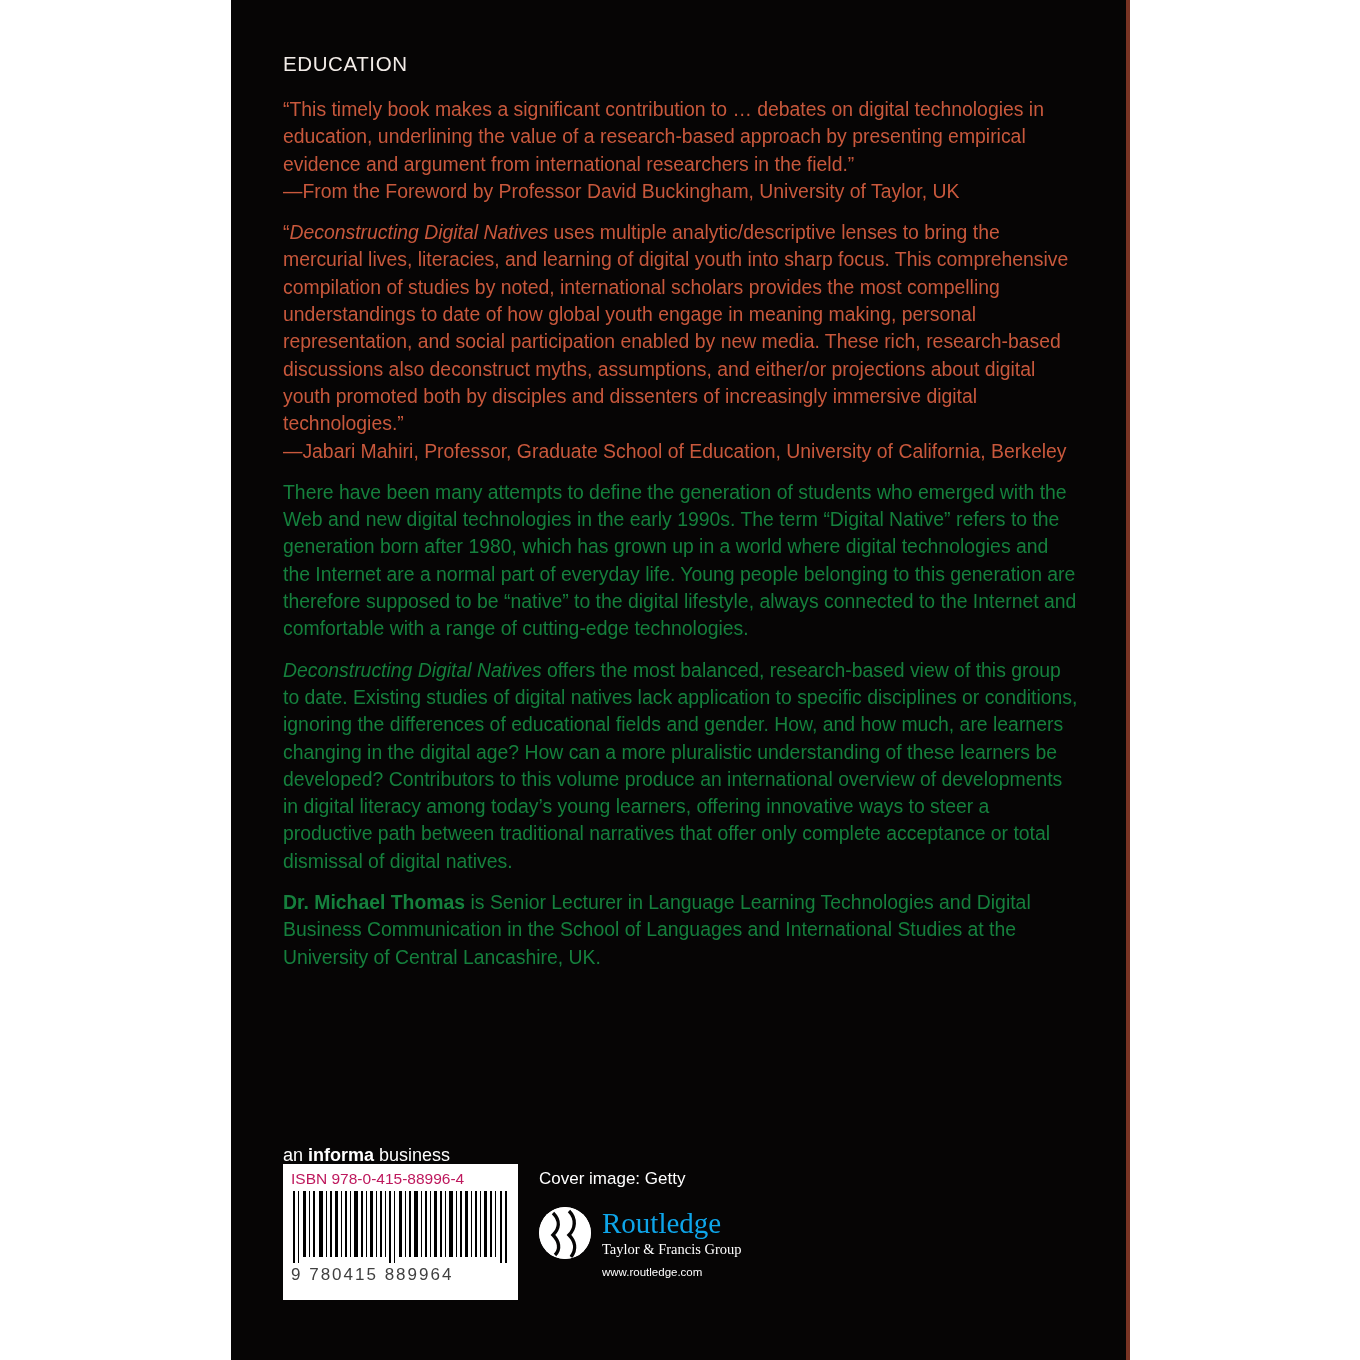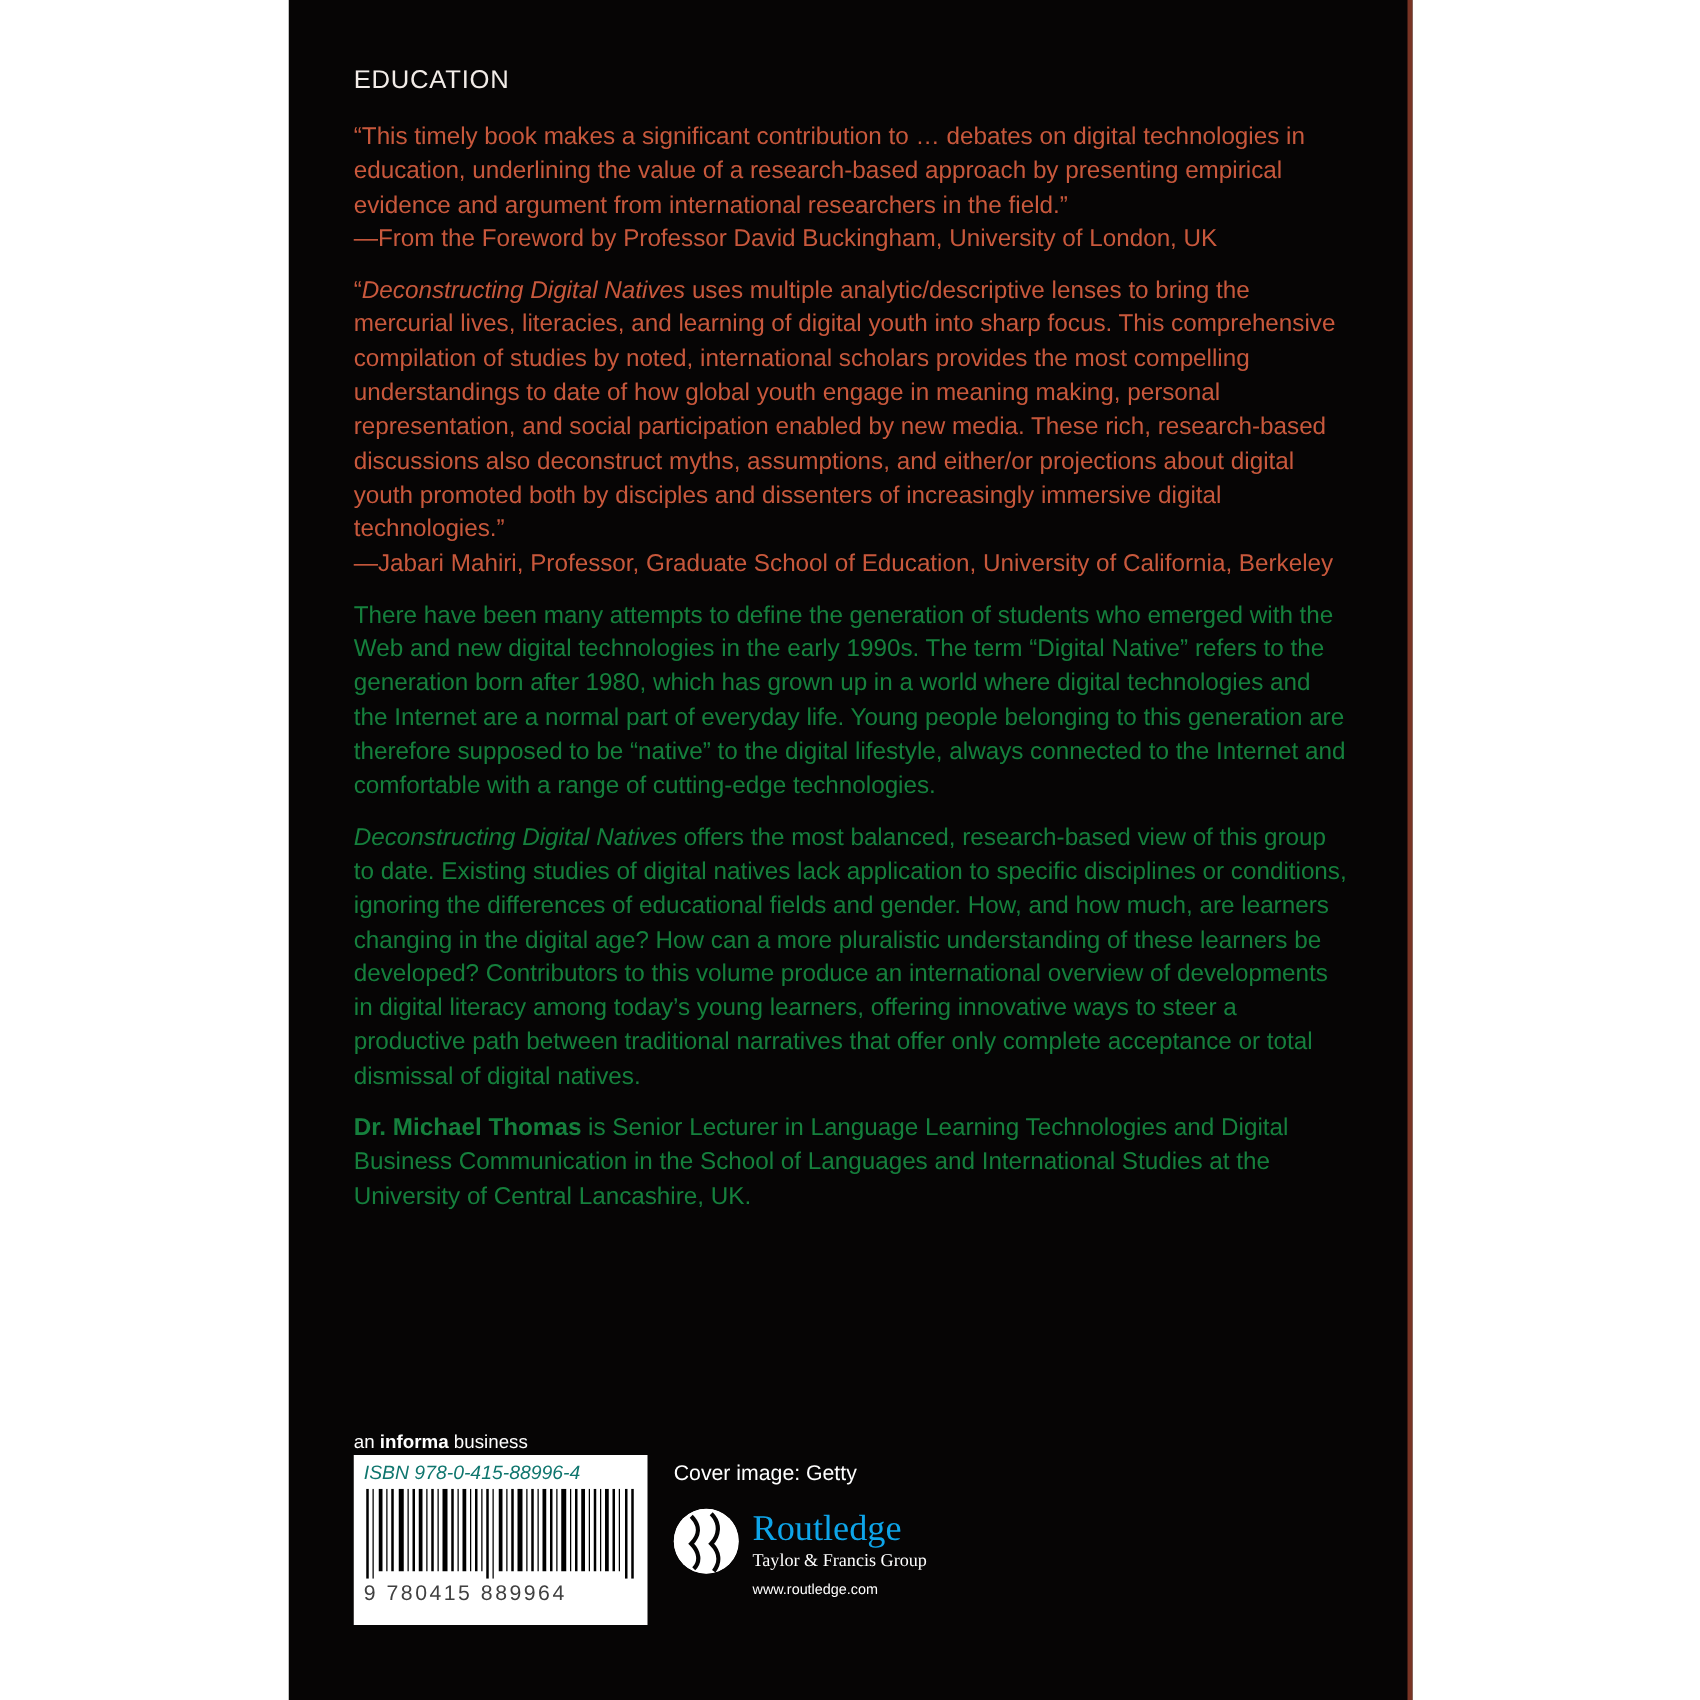--- a/index.html
+++ b/index.html
@@ -78,40 +78,39 @@
     left: 52px;
     bottom: 30px;
     width: 800px;
     height: 185px;
   }
   .informa {
     position: absolute;
     left: 0px;
     top: 0px;
     color: #ffffff;
-    font-size: 15px;
+    font-size: 18px;
   }
   .informa b { font-weight: bold; }
   .barcode-box {
     position: absolute;
     left: 0px;
     top: 19px;
     width: 235px;
     height: 136px;
     background: #ffffff;
     box-sizing: border-box;
     padding: 6px 8px 4px 8px;
   }
   .isbn-text {
-    color: #0f766e;
+    color: #be185d;
     font-size: 15.5px;
     font-family: "Liberation Sans", sans-serif;
     margin-bottom: 3px;
     white-space: nowrap;
-    font-style: italic;
   }
   .bars {
     width: 100%;
     height: 72px;
     display: block;
   }
   .isbn-digits {
     color: #404040;
     font-size: 17px;
     letter-spacing: 2.0px;
@@ -173,21 +172,21 @@
 
 <div class="page">
   <div class="cover">
     <div class="edge"></div>
 
     <div class="content">
       <div class="category">EDUCATION</div>
 
       <div class="blurb">
         <span>“This timely book makes a significant contribution to … debates on digital technologies in education, underlining the value of a research-based approach by presenting empirical evidence and argument from international researchers in the field.”</span>
-        <span class="src">—From the Foreword by Professor David Buckingham, University of London, UK</span>
+        <span class="src">—From the Foreword by Professor David Buckingham, University of Taylor, UK</span>
       </div>
 
       <div class="blurb">
         <span>“</span><em>Deconstructing Digital Natives</em><span> uses multiple analytic/descriptive lenses to bring the mercurial lives, literacies, and learning of digital youth into sharp focus. This comprehensive compilation of studies by noted, international scholars provides the most compelling understandings to date of how global youth engage in meaning making, personal representation, and social participation enabled by new media. These rich, research-based discussions also deconstruct myths, assumptions, and either/or projections about digital youth promoted both by disciples and dissenters of increasingly immersive digital technologies.”</span>
         <span class="src">—Jabari Mahiri, Professor, Graduate School of Education, University of California, Berkeley</span>
       </div>
 
       <div class="body-para">There have been many attempts to define the generation of students who emerged with the Web and new digital technologies in the early 1990s. The term “Digital Native” refers to the generation born after 1980, which has grown up in a world where digital technologies and the Internet are a normal part of everyday life. Young people belonging to this generation are therefore supposed to be “native” to the digital lifestyle, always connected to the Internet and comfortable with a range of cutting-edge technologies.</div>
 
       <div class="body-para">

